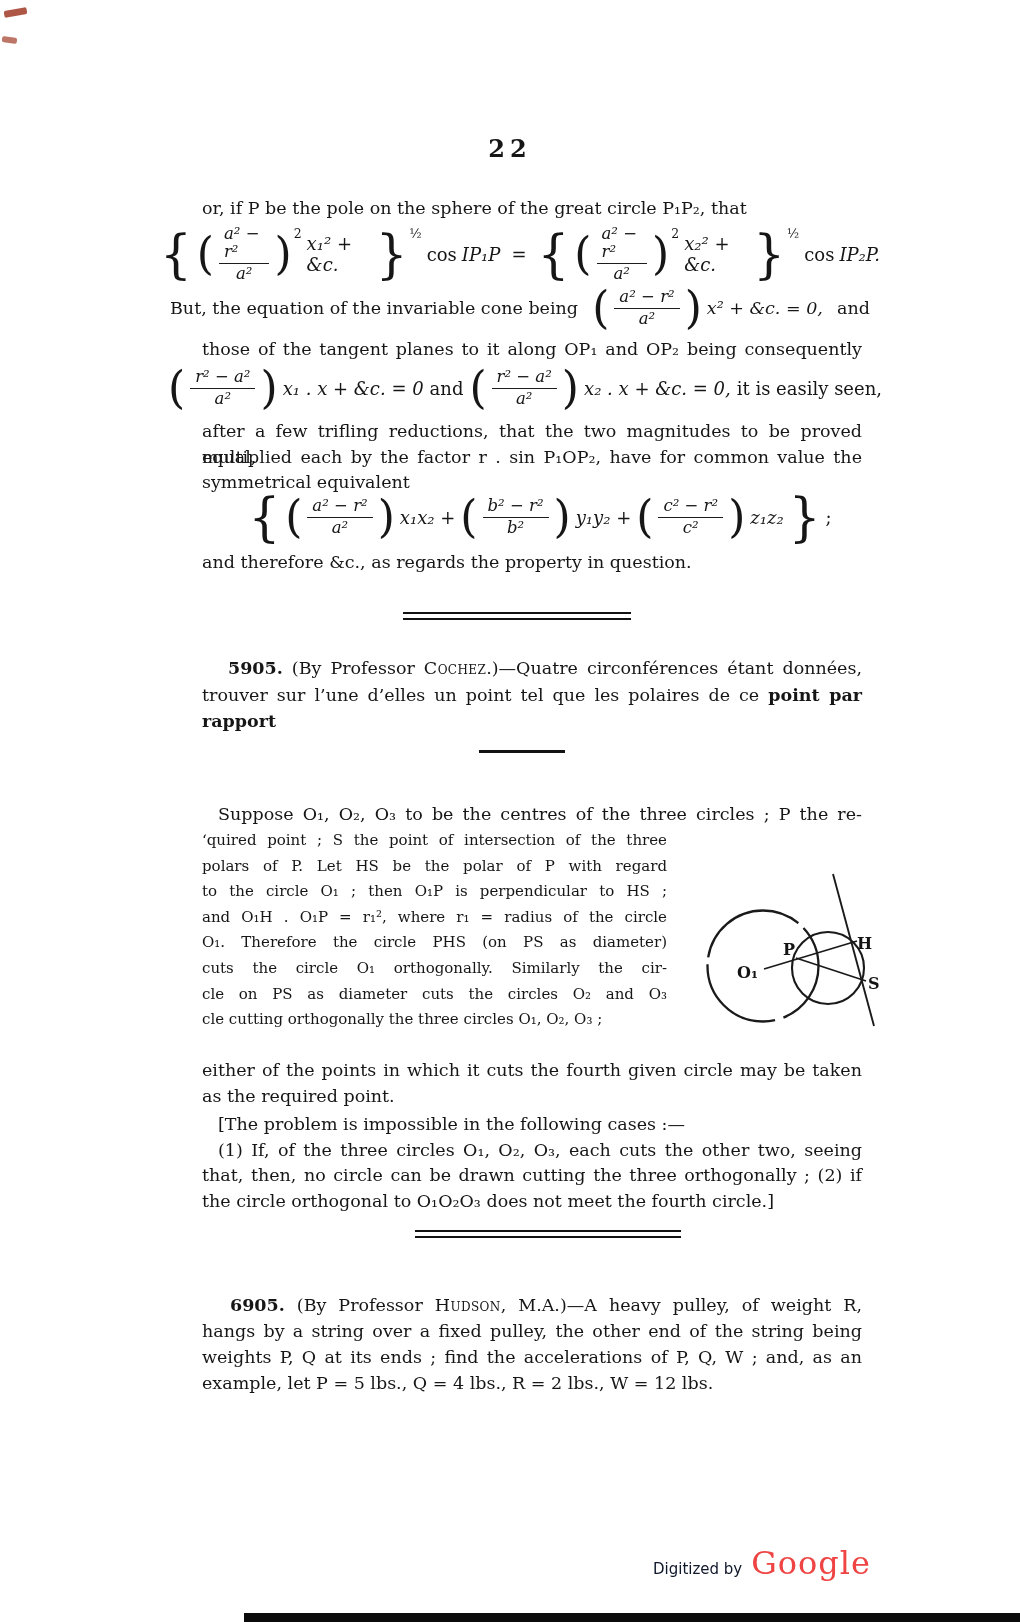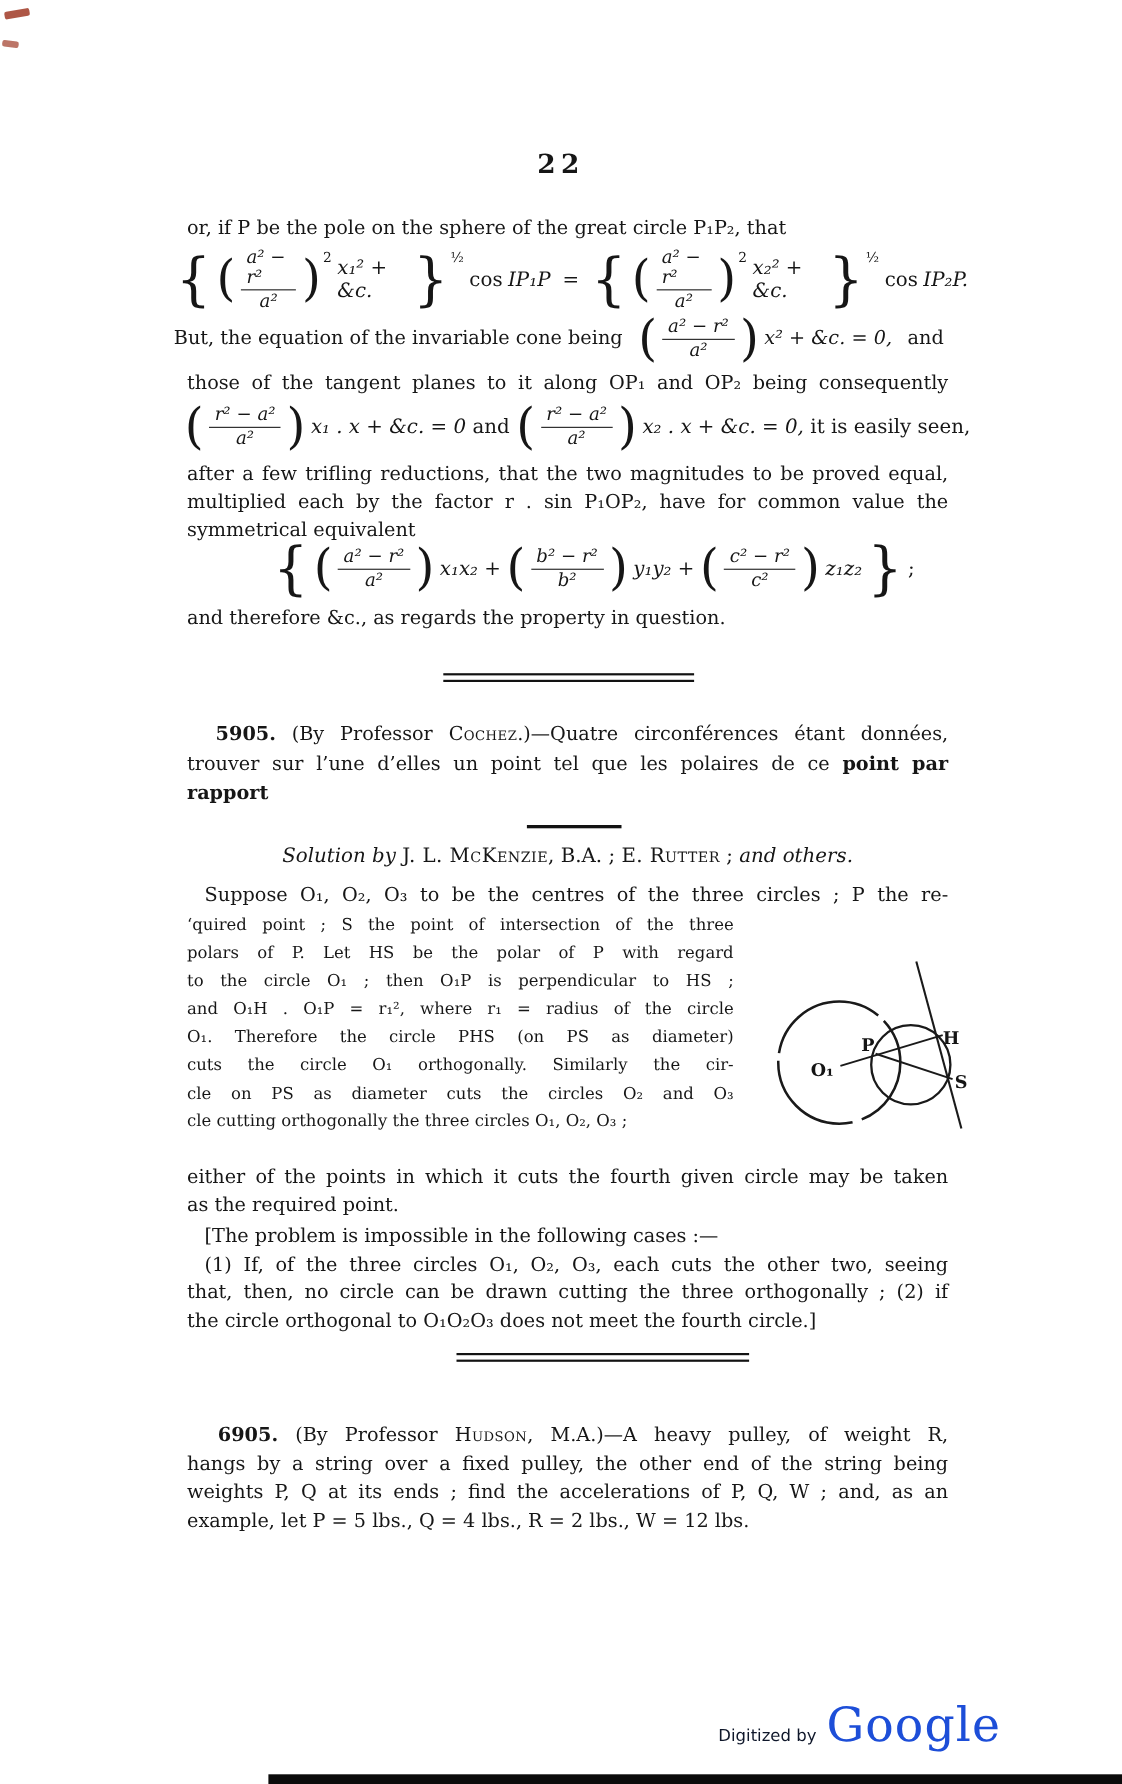--- a/index.html
+++ b/index.html
@@ -3,21 +3,21 @@
 <meta charset="utf-8">
 <style>
   html,body { margin:0; padding:0; background:#e8e8e8; }
   .page {
     position:relative; width:1020px; height:1622px; margin:0 auto;
     background:#ffffff; overflow:hidden;
     font-family:"DejaVu Serif","Liberation Serif",serif;
     color:#161616;
   }
   .abs { position:absolute; }
-  .line { line-height:25.5px; height:25.5px; text-align:justify; text-align-last:justify; white-space:normal; overflow:visible; }
+  .line { line-height:25.5px; height:25.5px; text-align:justify; text-align-last:justify; white-space:normal; overflow:visible;margin-left:32px; }
   .line.last { text-align-last:left; }
   .txt { font-size:15px; }
   .pageno { top:134px; left:0; width:1020px; text-align:center; font-size:24px; letter-spacing:5px; font-weight:bold; }
   .col { left:170px; width:692px; font-size:17.5px; }
   .sc { font-variant:small-caps; letter-spacing:0.4px; }
   .it { font-style:italic; }
   .bnum { font-weight:bold; }
   .bld { font-weight:bold; }
 
   
@@ -36,21 +36,21 @@
 
   .rule-double { border-top:2.5px solid #121212; border-bottom:2.5px solid #121212; height:4px; }
   .rule-single { border-top:3px solid #121212; height:0; }
 
   .center-line { text-align:center; font-size:18px; }
 
   .narrow div { line-height:25.6px; height:25.6px; }
 
   .footer { display:flex; align-items:baseline; gap:9px; }
   .digitized { font-family:"DejaVu Sans","Liberation Sans",sans-serif; font-size:15px; color:#0f172a; }
-  .google { font-size:43px; color:#1d4ed8; letter-spacing:1px; }
+  .google { font-size:32px; color:#ef4444; letter-spacing:1px; }
 
   .mark { background:#a03a26; border-radius:2px; }
   .botbar { background:#0b0b0b; }
 
   svg text { font-family:"DejaVu Serif","Liberation Serif",serif; font-weight:bold; font-size:16px; fill:#141414; }
 </style>
 </head>
 <body>
 
 <div class="page">
@@ -87,21 +87,21 @@
     </span>
     <span class="paren">)</span>
     <span class="exp">2</span>
     <span class="mi">x₂² + &amp;c.</span>
     <span class="brace">}</span>
     <span class="exp">½</span>
     <span class="fn">cos</span>
     <span class="mi">IP₂P.</span>
   </div>
 
-  <div class="abs eqrow spread" style="left:158px; top:282px; width:700px; height:52px; font-size:17.5px;">
+  <div class="abs eqrow spread" style="left:170px; top:282px; width:700px; height:52px; font-size:17.5px;">
     <span>But, the equation of the invariable cone being</span>
     <span class="eqgrp">
       <span class="paren">(</span>
       <span class="frac">
         <span class="num">a² − r²</span>
         <span class="den">a²</span>
       </span>
       <span class="paren">)</span>
       <span class="mi">x² + &amp;c. = 0,</span>
     </span>
@@ -178,23 +178,20 @@
       <span class="bnum">5905.</span>
       <span>(By Professor </span><span class="sc">Cochez</span><span>.)—Quatre circonférences étant données,</span>
     </div>
     <div class="line" style="line-height:26.5px; height:26.5px;">
       <span>trouver sur l’une d’elles un point tel que les polaires de ce </span><span class="bld">point par rapport</span>
     </div>
   </div>
 
   <div class="abs rule-single" style="left:479px; top:750px; width:86px;"></div>
 
-  <div class="abs col center-line" style="top:768px;">
-    <span class="it">Solution by </span><span class="sc">J. L. McKenzie</span><span>, B.A. ; </span><span class="sc">E. Rutter</span><span> ; </span><span class="it">and others.</span>
-  </div>
 
   <div class="abs col" style="top:802px;">
     <div class="line" style="text-indent:16px;">Suppose O₁, O₂, O₃ to be the centres of the three circles ; P the re-</div>
   </div>
   <div class="abs narrow txt" style="left:170px; top:828px; width:497px;">
     <div class="line">‘quired point ; S the point of intersection of the three</div>
     <div class="line">polars of P.  Let HS be the polar of P with regard</div>
     <div class="line">to the circle O₁ ; then O₁P is perpendicular to HS ;</div>
     <div class="line">and O₁H . O₁P = r₁², where r₁ = radius of the circle</div>
     <div class="line">O₁.  Therefore the circle PHS (on PS as diameter)</div>

